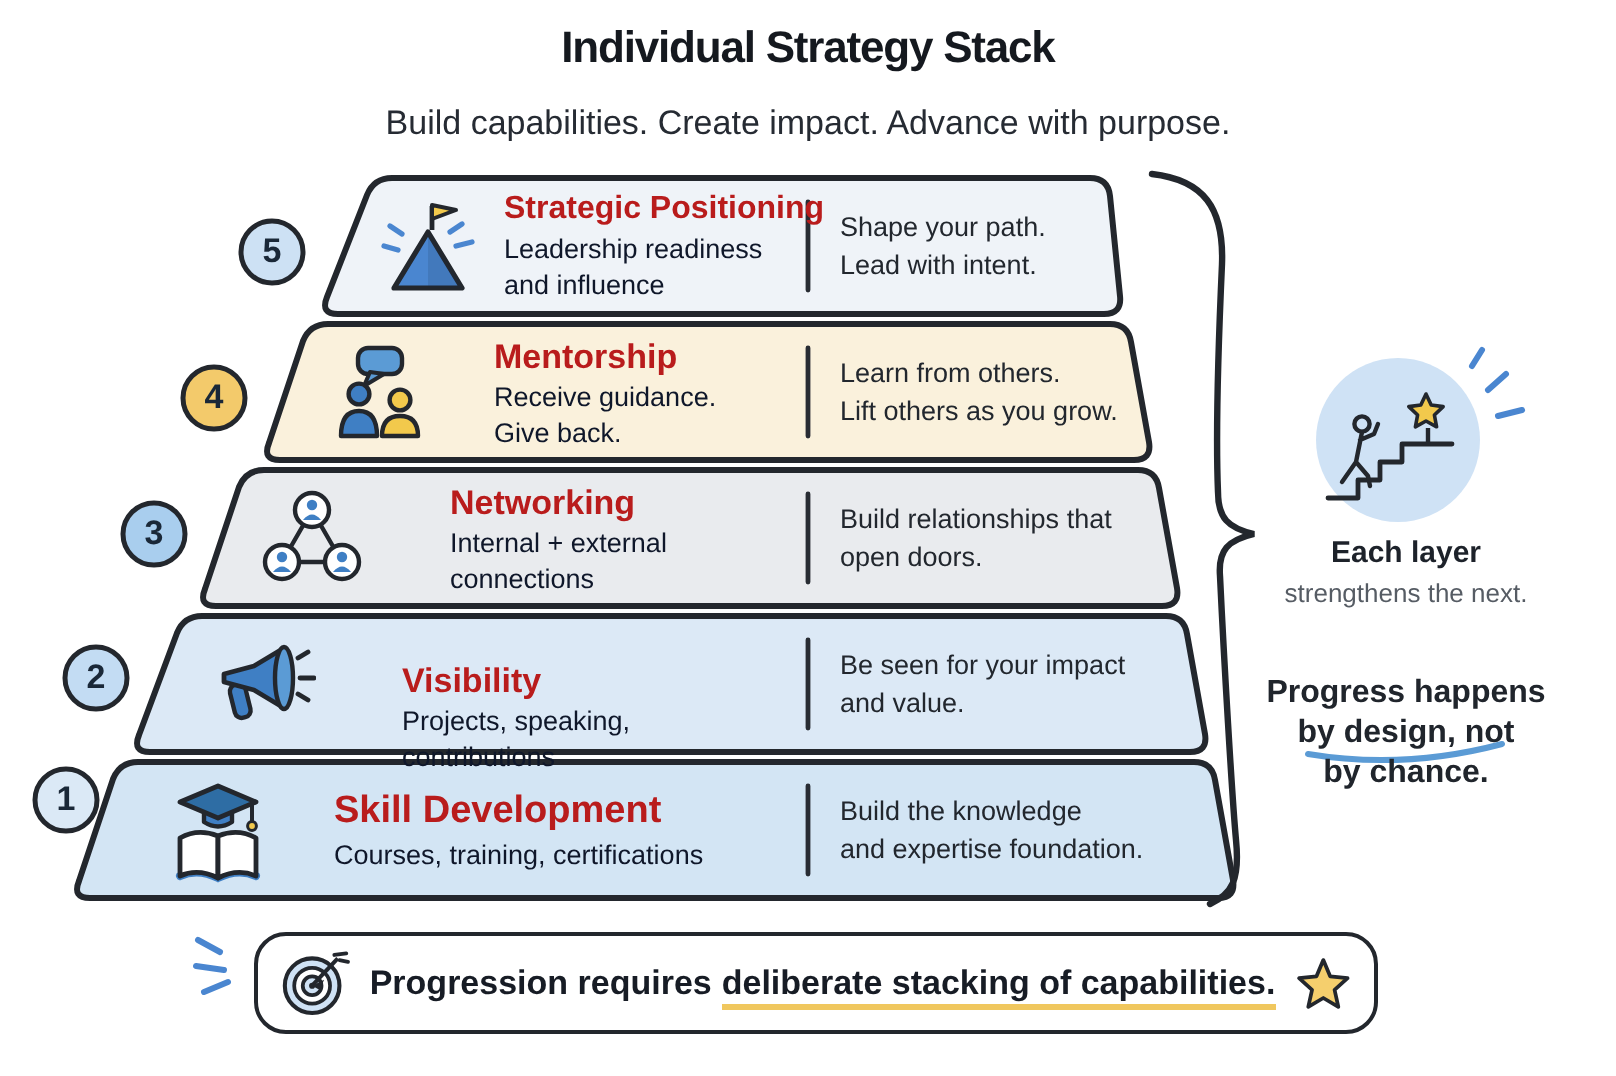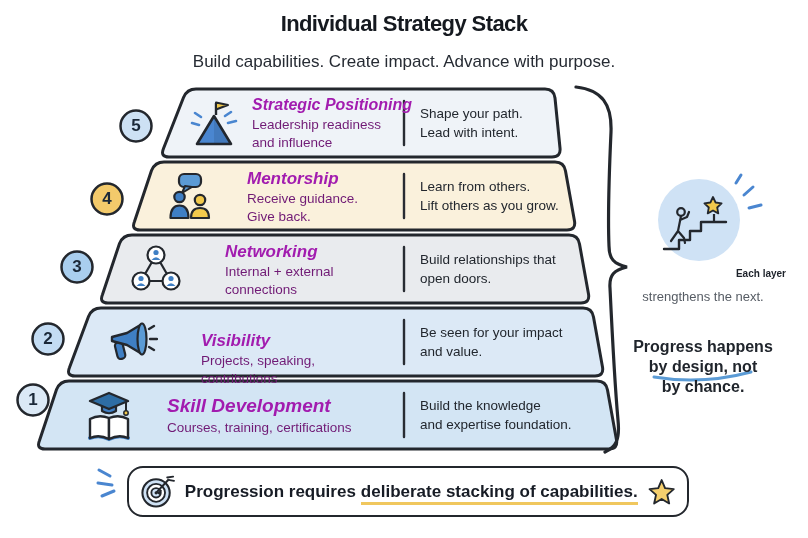--- a/index.html
+++ b/index.html
@@ -5,26 +5,26 @@
   html,body{margin:0;padding:0;background:#fff;}
   .canvas{position:relative;width:808px;height:538px;background:#ffffff;overflow:hidden;
           font-family:"Liberation Sans",sans-serif;}
   .abs{position:absolute;}
   .title{left:0;right:0;top:11px;text-align:center;font-size:22px;font-weight:800;
          color:#15191f;letter-spacing:-0.6px;}
   .subtitle{left:0;right:0;top:52px;text-align:center;font-size:17px;font-weight:500;color:#262b33;}
   svg.base{left:0;top:0;z-index:1;}
   .icon{z-index:2;}
   .layer-text{z-index:3;display:flex;flex-direction:column;justify-content:center;height:62px;}
-  .ltitle{font-weight:700;color:#a21caf;line-height:1.12;margin-bottom:2px;font-style:italic;}
+  .ltitle{font-weight:700;color:#b91c1c;line-height:1.12;margin-bottom:2px;}
   .fs16{font-size:16px;} .fs17{font-size:17px;} .fs19{font-size:19px;}
-  .lsub div{font-size:13.5px;color:#701a75;line-height:1.32;white-space:nowrap;}
+  .lsub div{font-size:13.5px;color:#0f172a;line-height:1.32;white-space:nowrap;}
   .lben div{font-size:13.5px;color:#22272e;line-height:1.4;white-space:nowrap;}
   .badge-num{z-index:3;width:34px;text-align:center;font-size:17px;font-weight:700;color:#1a2838;}
-  .note-head{left:620px;top:268px;width:166px;text-align:right;font-size:10px;font-weight:700;color:#1d222a;z-index:3;}
+  .note-head{left:620px;top:268px;width:166px;text-align:center;font-size:15px;font-weight:700;color:#1d222a;z-index:3;}
   .note-sub{left:608px;top:289px;width:190px;text-align:center;font-size:13px;color:#565c64;z-index:3;}
   .note-emph{left:615px;top:313px;width:176px;text-align:center;font-size:16px;font-weight:600;
              color:#20252c;line-height:20px;z-index:3;margin-top:24px;}
   .banner{left:127px;top:466px;width:562px;height:51px;border:2.6px solid #23272d;border-radius:16px;
           background:#fff;display:flex;align-items:center;padding:0 12px 0 10px;gap:10px;z-index:2;box-sizing:border-box;}
   .banner-text{flex:1;text-align:center;font-size:17px;font-weight:600;color:#171c25;white-space:nowrap;}
   .banner-text .plain{margin-right:5px;}
   .banner-text .u{border-bottom:3.5px solid #f0c75e;padding-bottom:1px;}
 </style>
 </head>

